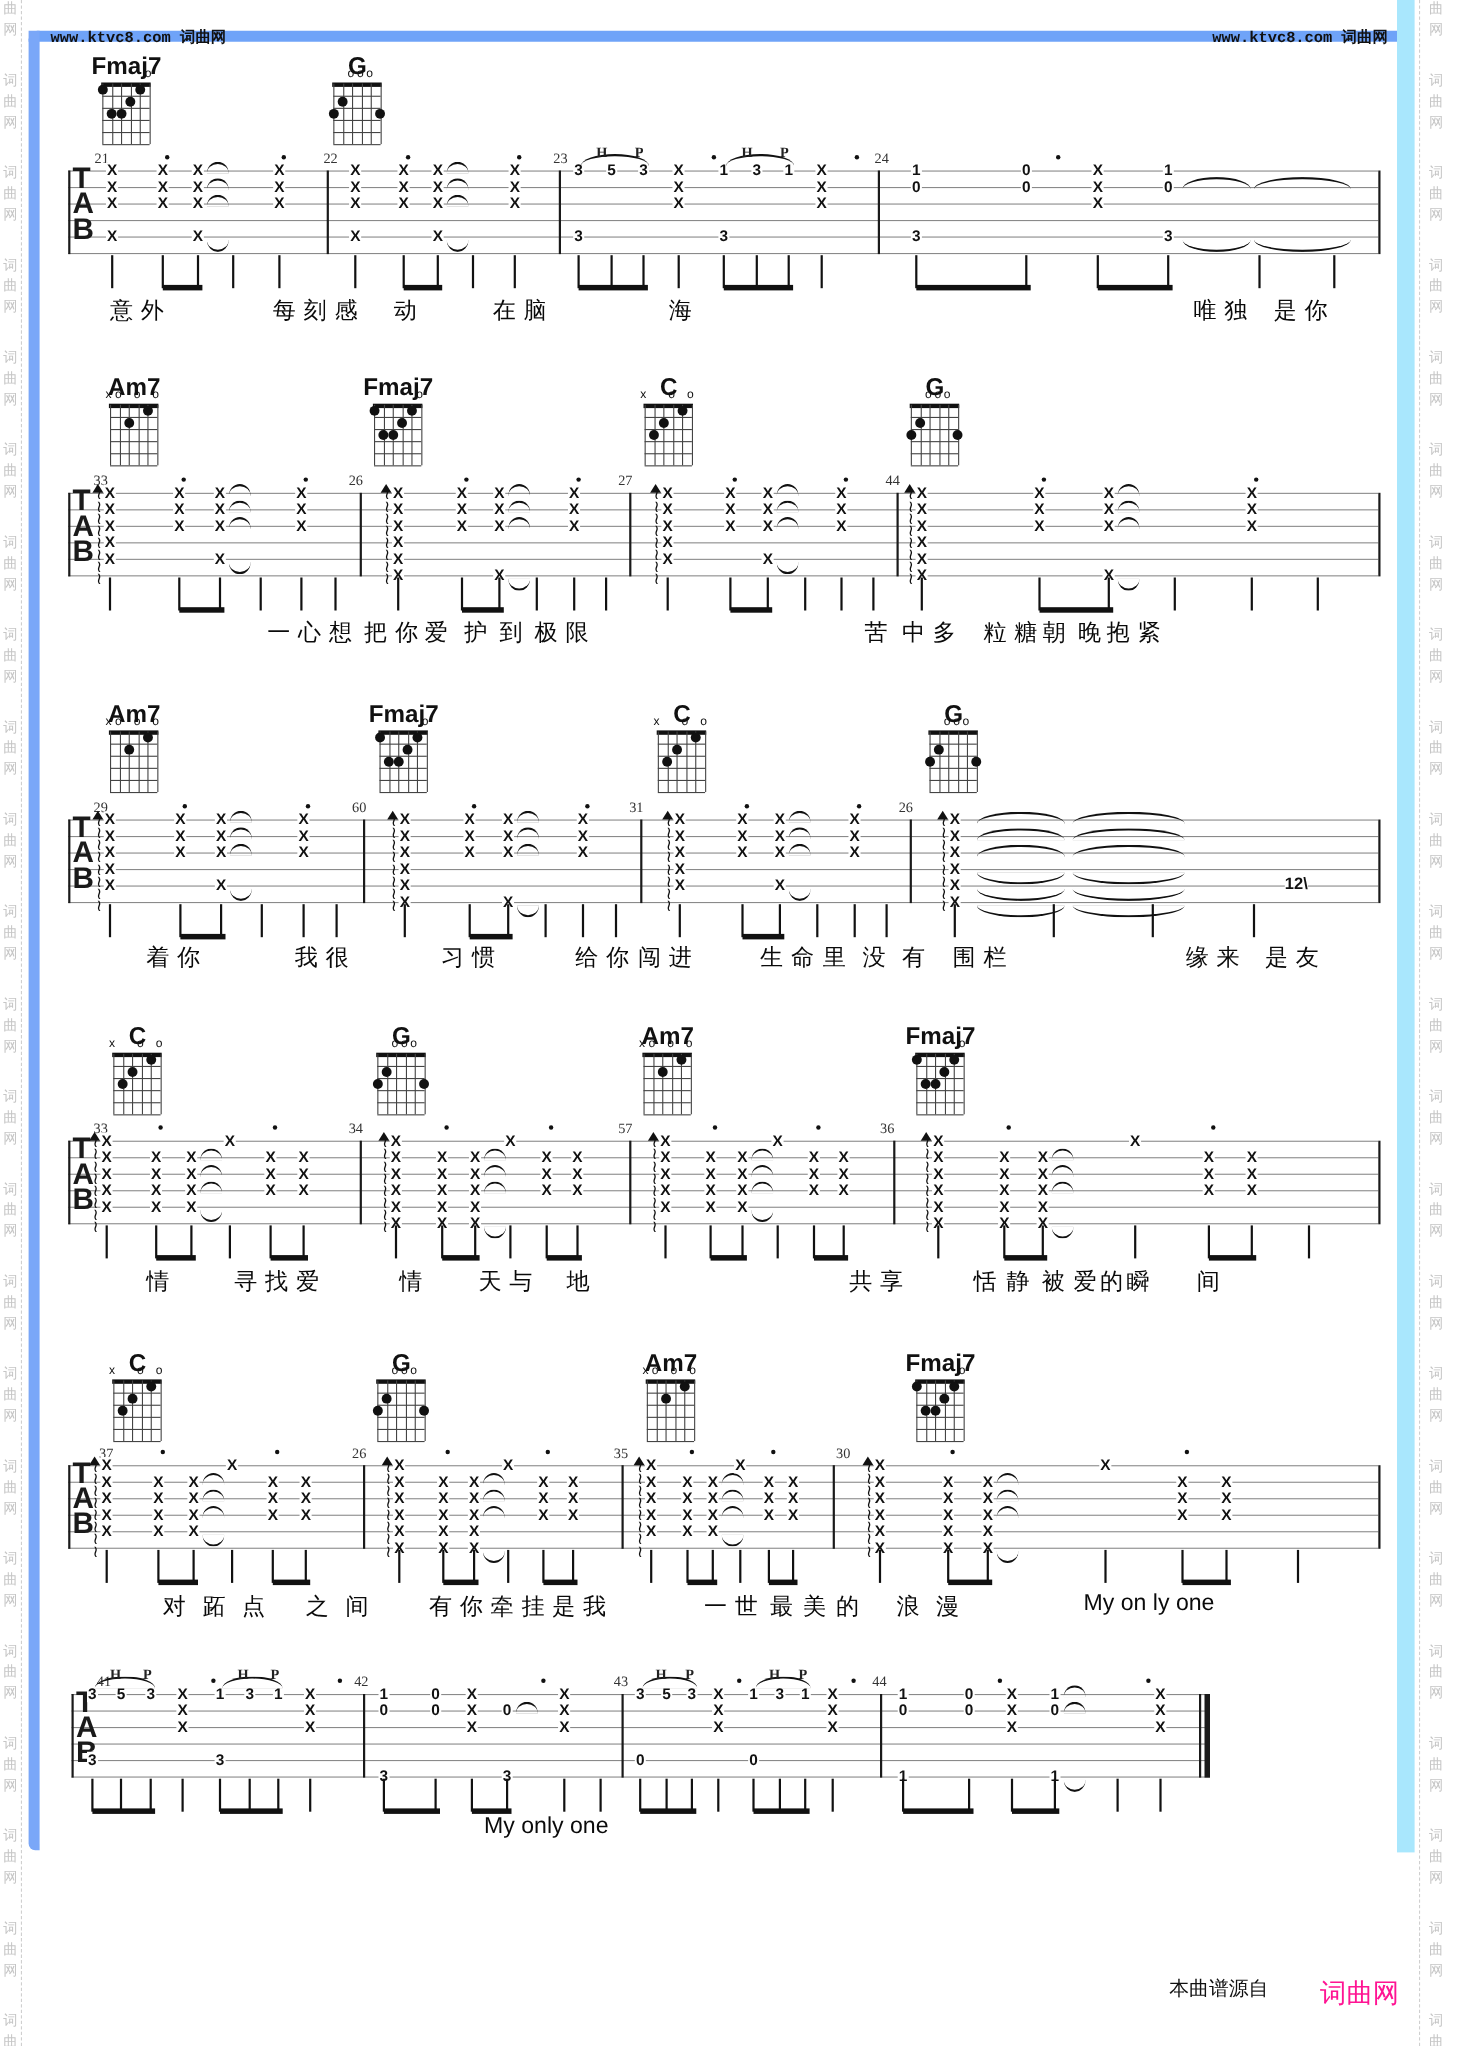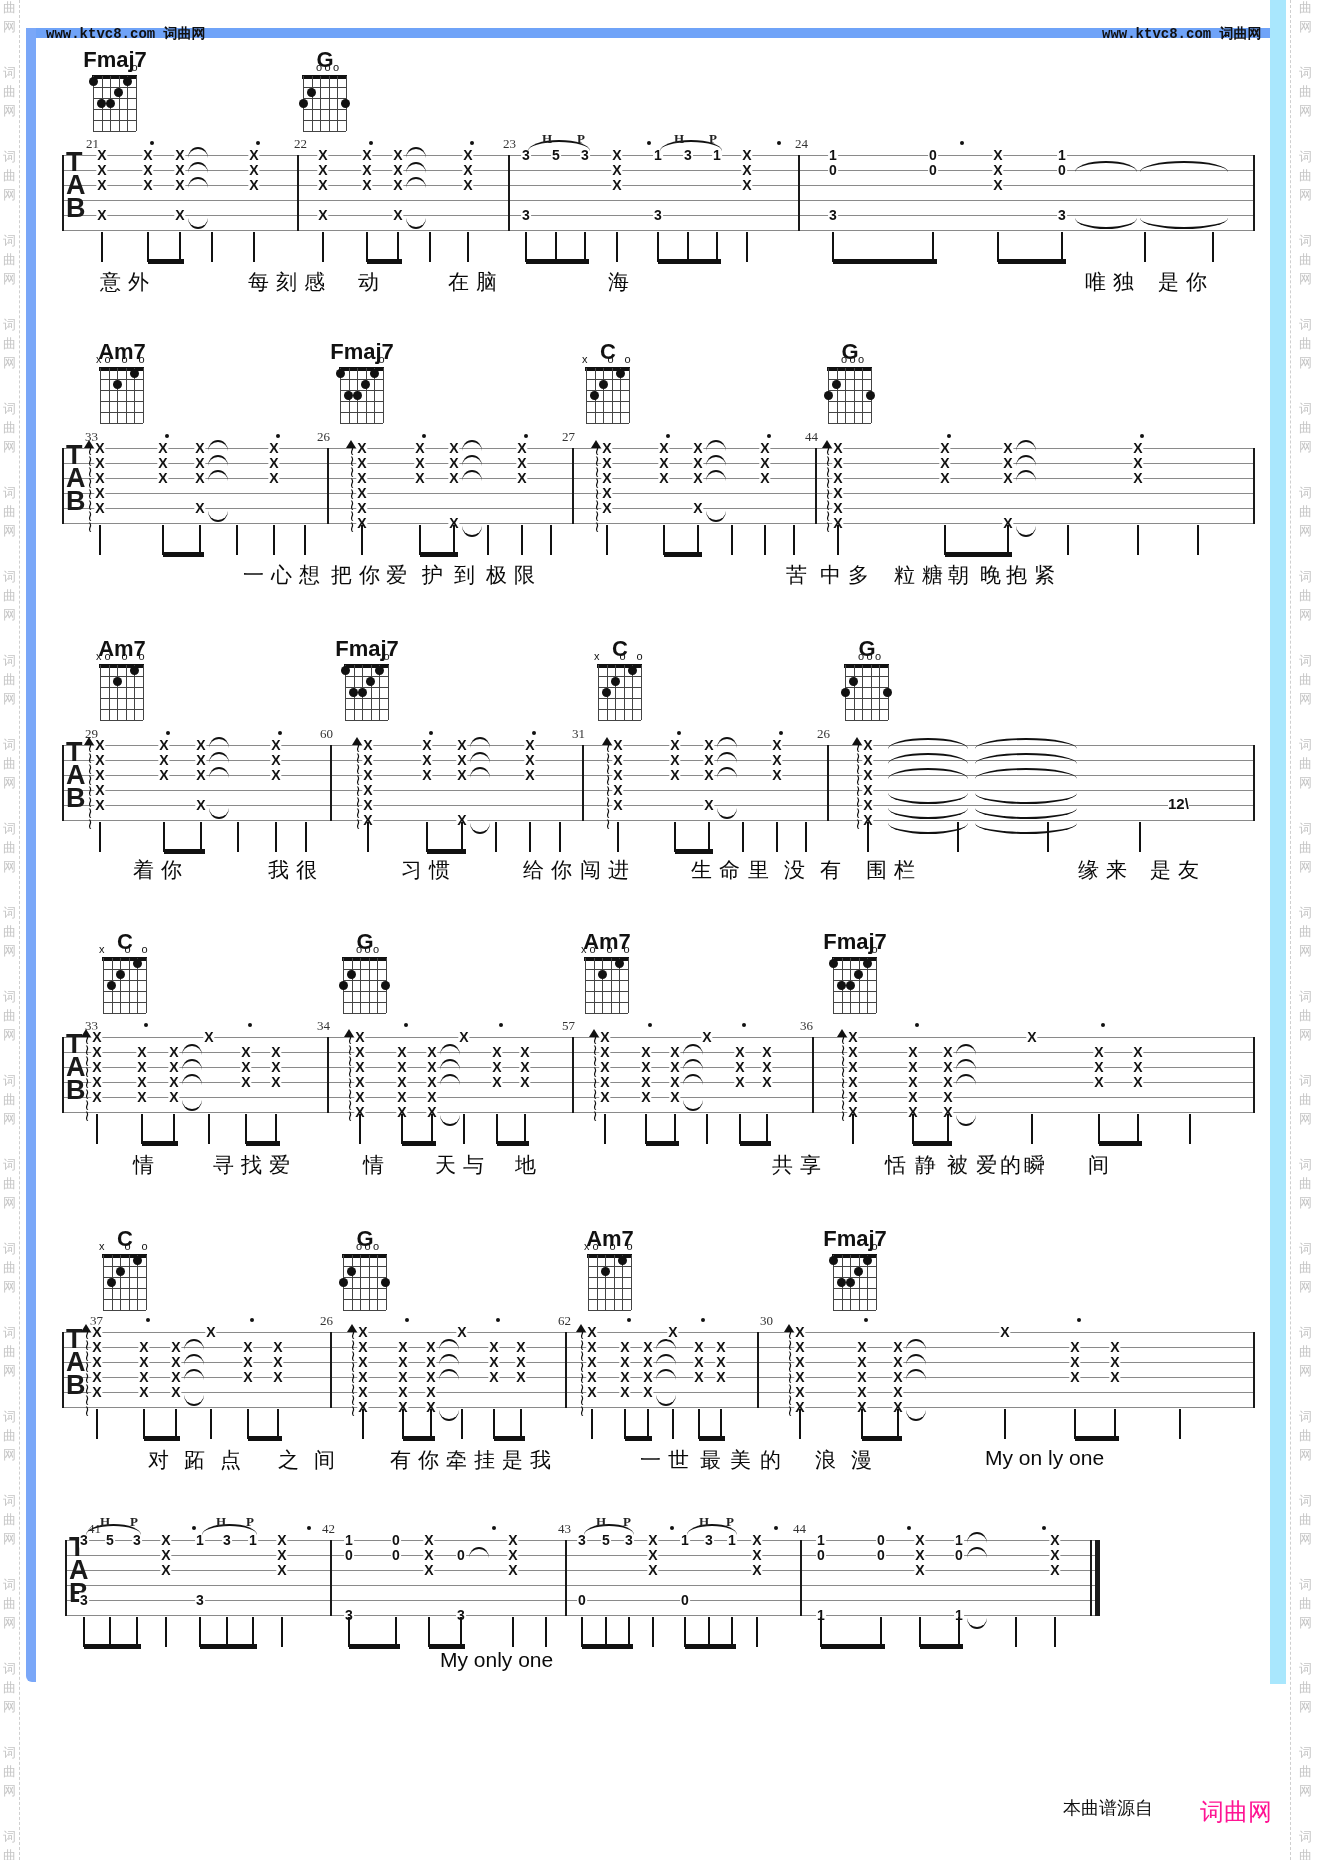--- a/index.html
+++ b/index.html
@@ -1059,21 +1059,21 @@
       <div class="bar" style="left: 62px; top: 1332px;"></div>
       <div class="bar" style="left: 330px; top: 1332px;"></div>
       <div class="bar" style="left: 565px; top: 1332px;"></div>
       <div class="bar" style="left: 757px; top: 1332px;"></div>
       <div class="bar" style="left: 1253px; top: 1332px;"></div>
       <div class="clef" style="left: 66px; top: 1328px;">T</div>
       <div class="clef" style="left: 66px; top: 1351px;">A</div>
       <div class="clef" style="left: 66px; top: 1374px;">B</div>
       <div class="mnum" style="left: 90px; top: 1313px;">37</div>
       <div class="mnum" style="left: 320px; top: 1313px;">26</div>
-      <div class="mnum" style="left: 558px; top: 1313px;">62</div>
+      <div class="mnum" style="left: 558px; top: 1313px;">35</div>
       <div class="mnum" style="left: 760px; top: 1313px;">30</div>
       <div class="cname" style="left: 83px; top: 1226px; width: 84px;">C</div>
       <div class="marker" style="left: 99px; top: 1240px;">x</div>
       <div class="marker" style="left: 124.5px; top: 1240px;">o</div>
       <div class="marker" style="left: 141.5px; top: 1240px;">o</div>
       <div class="nut" style="left: 102px; top: 1254px;"></div>
       <div class="gvl" style="left: 103px; top: 1255px;"></div>
       <div class="gvl" style="left: 111.5px; top: 1255px;"></div>
       <div class="gvl" style="left: 120px; top: 1255px;"></div>
       <div class="gvl" style="left: 128.5px; top: 1255px;"></div>

